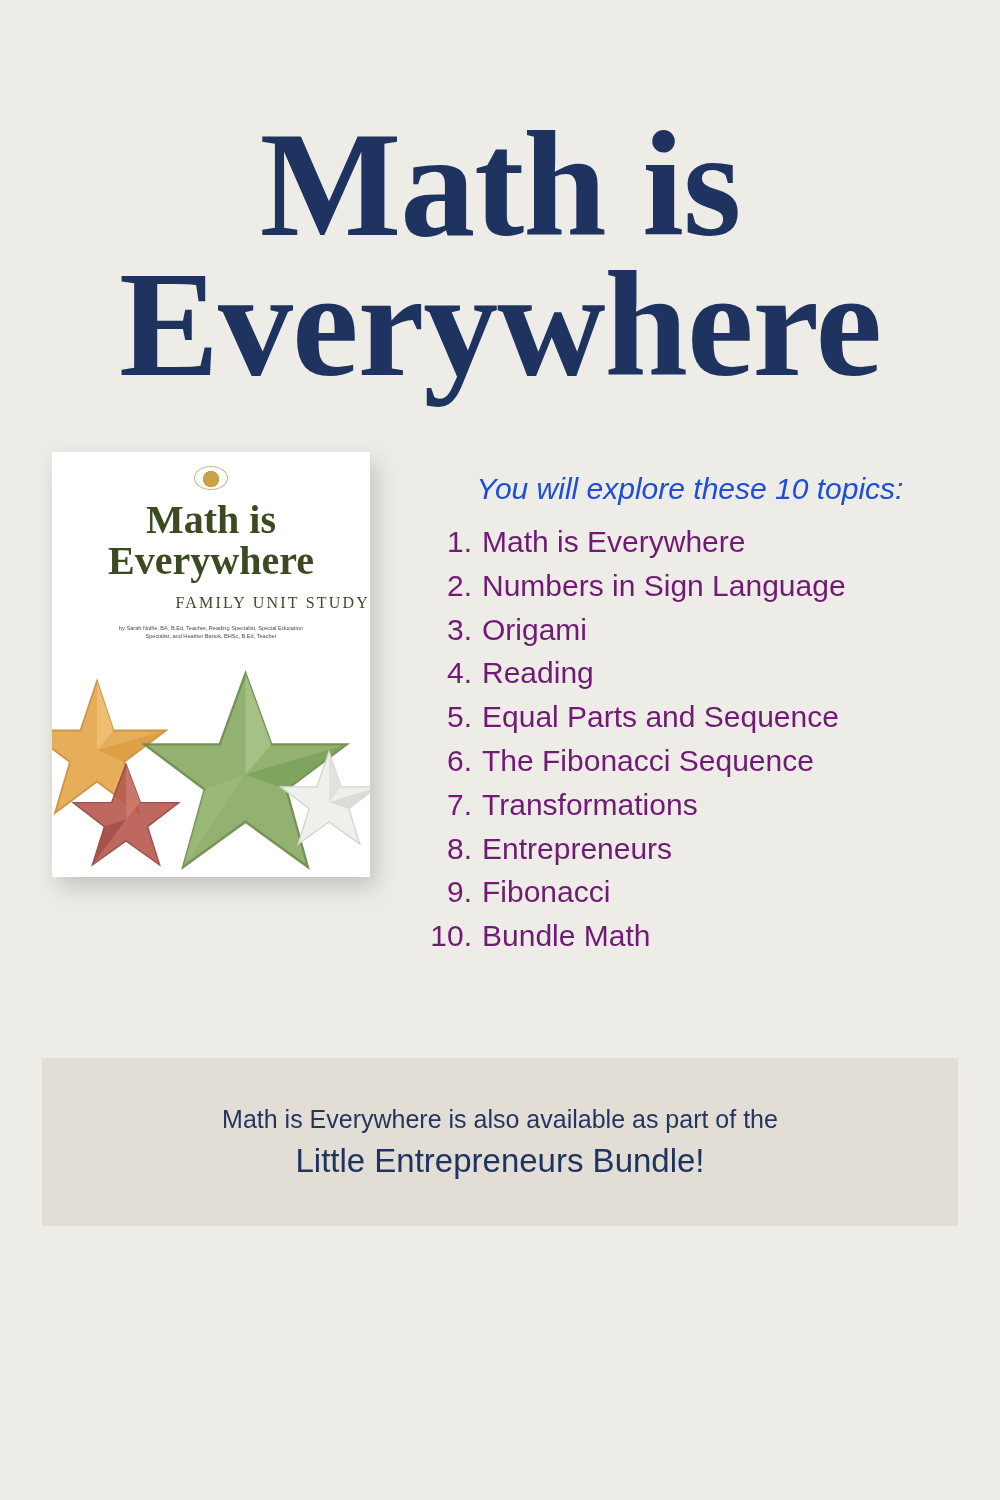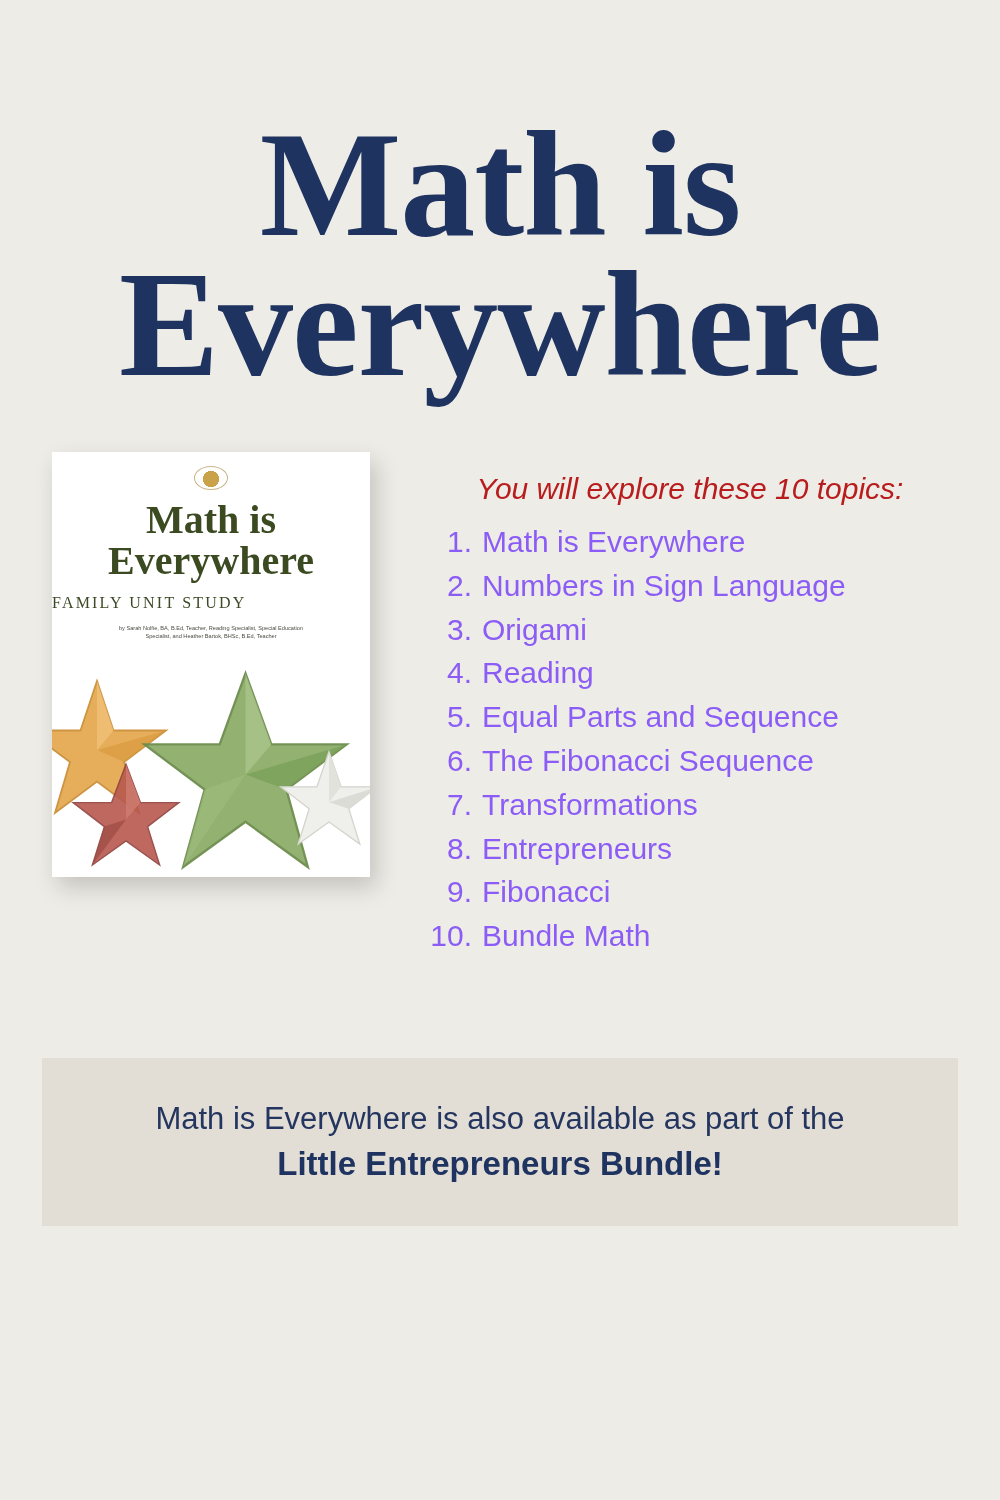--- a/index.html
+++ b/index.html
@@ -93,21 +93,21 @@
   .book-title {
     text-align: center;
     font-family: "Liberation Serif", serif;
     font-weight: bold;
     font-size: 40px;
     line-height: 1.02;
     color: #3b4a21;
     margin-top: 10px;
   }
   .book-sub {
-    text-align: left;
+    text-align: right;
     font-family: "Liberation Serif", serif;
     font-size: 16px;
     letter-spacing: 2.2px;
     color: #3c4a26;
     margin-top: 12px;
   }
   .book-authors {
     text-align: center;
     font-size: 5.6px;
     line-height: 1.5;
@@ -129,35 +129,35 @@
 
   
   .topics {
     flex: 1;
     padding-left: 38px;
     padding-top: 20px;
   }
   .topics-head {
     font-style: italic;
     font-size: 30px;
-    color: #b91c1c;
+    color: #1d4ed8;
     margin-bottom: 14px;
     text-align: center;
   }
   ol.topic-list {
     margin: 0;
     padding: 0 0 0 0;
     list-style: none;
     counter-reset: t;
   }
   ol.topic-list li {
     counter-increment: t;
     font-size: 30px;
     line-height: 1.46;
-    color: #8b5cf6;
+    color: #701a75;
     display: flex;
     align-items: flex-start;
   }
   ol.topic-list li::before {
     content: counter(t) ".";
     width: 62px;
     flex: 0 0 62px;
     text-align: right;
     padding-right: 10px;
     box-sizing: border-box;
@@ -170,27 +170,27 @@
     right: 42px;
     bottom: 38px;
     height: 168px;
     background: #e2ded6;
     display: flex;
     flex-direction: column;
     align-items: center;
     justify-content: center;
   }
   .banner-line1 {
-    font-size: 31px;
+    font-size: 25px;
     color: #24365f;
     margin-bottom: 8px;
   }
   .banner-line2 {
     font-size: 33px;
-    font-weight: bold;
+    font-weight: normal;
     color: #1f3360;
   }
 </style>
 </head>
 <body>
 
 <div class="page">
 
   <h1 class="title">
     <span class="line1">Math is</span>

